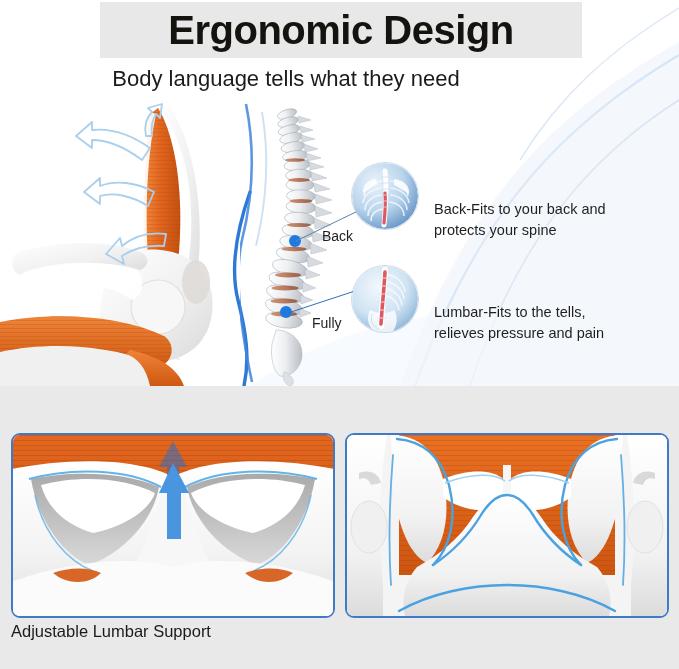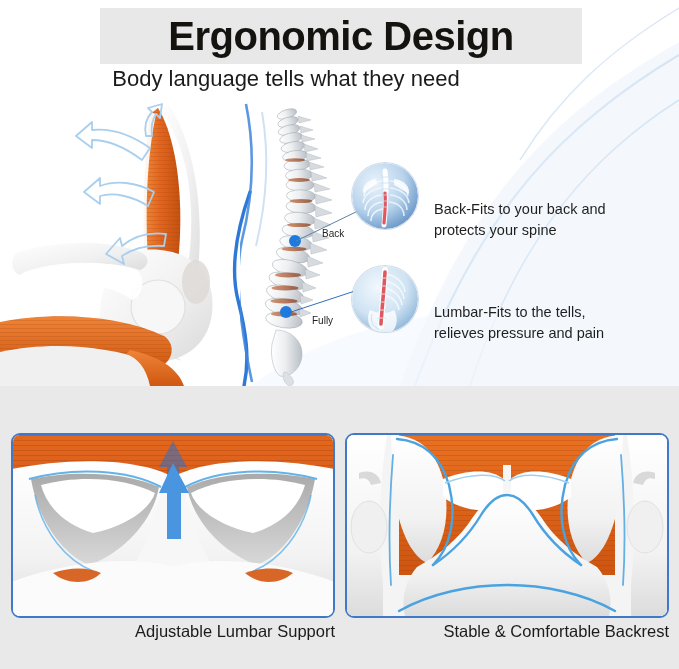--- a/index.html
+++ b/index.html
@@ -13,21 +13,21 @@
 
   
   .bg-swoosh { position: absolute; inset: 0; overflow: hidden; pointer-events: none; }
 
   
   .top-section { position: absolute; left: 0; top: 0; width: 679px; height: 386px; }
 
   .title-band {
     position: absolute; left: 100px; top: 2px; width: 482px; height: 56px;
     background: #e8e8e8;
-    display: flex; align-items: center; justify-content: center; margin-top: 6px;
+    display: flex; align-items: center; justify-content: center;
   }
   .title-text {
     font-size: 40px; font-weight: bold; color: #15130f;
     letter-spacing: -0.5px; line-height: 1;
   }
   .subtitle {
     position: absolute; left: 0; top: 66px; width: 572px;
     text-align: center; font-size: 22px; color: #1b1b1b;
   }
 
@@ -44,21 +44,21 @@
   .callout-circle {
     width: 66px; height: 66px; border-radius: 50%;
     overflow: hidden; flex: 0 0 auto;
     box-shadow: 0 0 0 1px rgba(120,150,190,0.35);
   }
   .callout-text {
     margin-left: 16px; font-size: 14.5px; color: #1f1f1f;
     line-height: 1.42; white-space: pre-line; margin-top: 47px;
   }
   .lead-label {
-    position: absolute; font-size: 10px; color: #1f1f1f;
+    position: absolute; font-size: 14px; color: #1f1f1f;
   }
   .lead-back   { left: 322px; top: 228px; }
   .lead-lumbar { left: 312px; top: 315px; }
 
   
   .support-band {
     position: absolute; left: 0; top: 386px; width: 679px; height: 283px;
     background: #e9e9e9;
   }
   .support-title {
@@ -70,21 +70,21 @@
   .panel {
     position: absolute; top: 0; height: 185px;
     border: 2px solid #4079c8; border-radius: 9px;
     background: #fff; overflow: hidden;
   }
   .panel-left  { left: 11px;  width: 324px; }
   .panel-right { left: 345px; width: 324px; }
 
   .captions { position: absolute; left: 0; top: 236px; width: 679px; height: 34px; }
   .caption {
-    position: absolute; top: 0; width: 324px; text-align: right;
+    position: absolute; top: 0; width: 324px; text-align: left;
     font-size: 16.5px; color: #1b1b1b;
   }
   .caption-left  { left: 11px; }
   .caption-right { left: 345px; }
 </style>
 </head>
 <body>
 
 <div class="page">
 
@@ -490,17 +490,16 @@
             <path d="M276 150 C 278 120, 278 70, 274 20" stroke-width="1.8" opacity="0.85"></path>
           </g>
           <path d="M98 48 C 124 38, 148 38, 158 46" stroke="#9fd0ee" stroke-width="1.6" fill="none"></path>
           <path d="M222 48 C 196 38, 172 38, 162 46" stroke="#9fd0ee" stroke-width="1.6" fill="none"></path>
         </svg>
       </div>
     </div>
 
     <div class="captions">
       <span class="caption caption-left">Adjustable Lumbar Support</span>
-      <span class="caption caption-right">Stable &amp; Comfortable Backrest</span>
     </div>
   </div>
 
 </div>
 
 </body></html>

